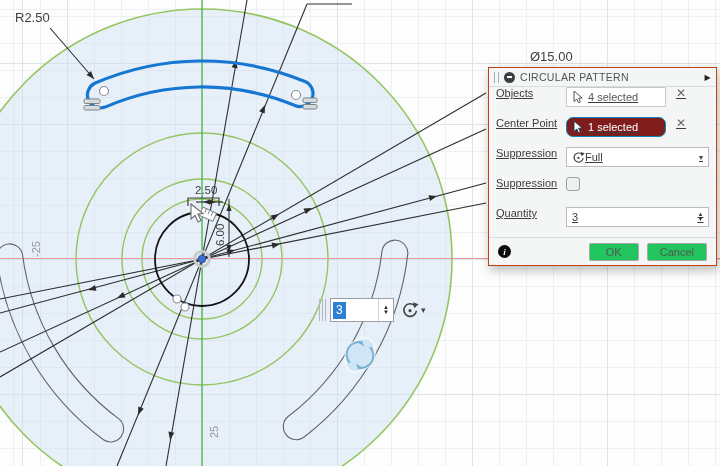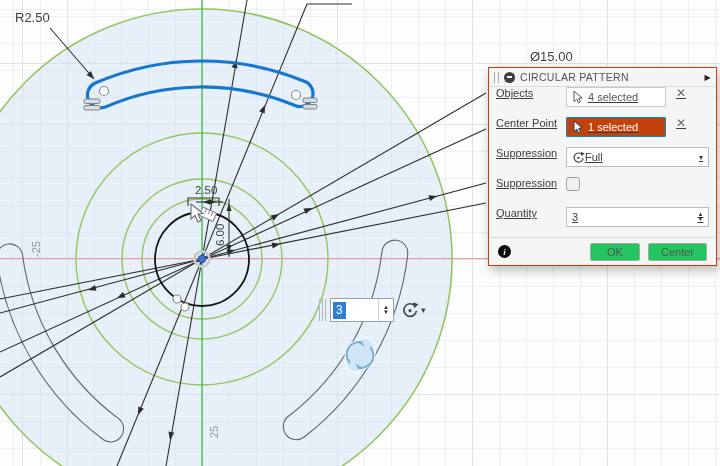--- a/index.html
+++ b/index.html
@@ -27,21 +27,21 @@
     border-bottom:1px solid #d9dbdc;color:#525456;font-size:10.5px;letter-spacing:.3px;}
   .dgrip{width:3px;height:11px;border-left:1px solid #a9adb0;border-right:1px solid #a9adb0;margin-right:5px;}
   .collapse{width:11px;height:11px;border-radius:50%;background:#3a3f44;margin-right:5px;
     display:flex;align-items:center;justify-content:center;flex:none;}
   .collapse i{display:block;width:5px;height:1.5px;background:#fff;}
   .dexp{margin-left:auto;font-size:8px;color:#222;}
   .drow{display:flex;height:30px;padding:0 7px;text-decoration:underline;}
   .dlabel{width:70px;flex:none;}
   .sel-btn{height:20px;width:100px;display:flex;align-items:center;gap:4px;padding:0 5px;
     background:#fff;border:1px solid #c6c8ca;border-radius:1px;box-sizing:border-box;color:#3c3c3c;}
-  .sel-btn.blue{background:#c2410c;border-color:#0f86c0;color:#fff;}
+  .sel-btn.blue{background:#7f1d1d;border-color:#0f86c0;color:#fff;border-radius:7px;}
   .xbtn{margin-left:10px;color:#666;font-size:12px;line-height:1;}
   .dselect{flex:1;height:20px;border:1px solid #b9bdc1;background:#fff;display:flex;
     align-items:center;padding:0 5px;gap:0;box-sizing:border-box;}
   .caret{margin-left:auto;font-size:8px;color:#444;}
   .checkbox{width:14px;height:14px;border:1px solid #9aa0a4;border-radius:3px;background:#eef0f1;box-sizing:border-box;}
   .qty{flex:1;height:20px;border:1px solid #b9bdc1;background:#fff;display:flex;align-items:stretch;box-sizing:border-box;}
   .qty .val{flex:1;display:flex;align-items:center;padding-left:5px;}
   .spin{width:15px;display:flex;flex-direction:column;align-items:center;justify-content:center;color:#333;}
   .spin span{font-size:6px;line-height:5px;}
   .dfooter{display:flex;align-items:center;height:27px;padding:0 9px;border-top:1px solid #d9dbdc;}
@@ -261,15 +261,15 @@
       <div class="spin">
         <span>▲</span>
         <span>▼</span>
       </div>
     </div>
   </div>
 
   <div class="dfooter">
     <div class="info">i</div>
     <div class="btn ok">OK</div>
-    <div class="btn cancel">Center</div>
+    <div class="btn cancel">Cancel</div>
   </div>
 </div>
 
 </body></html>

